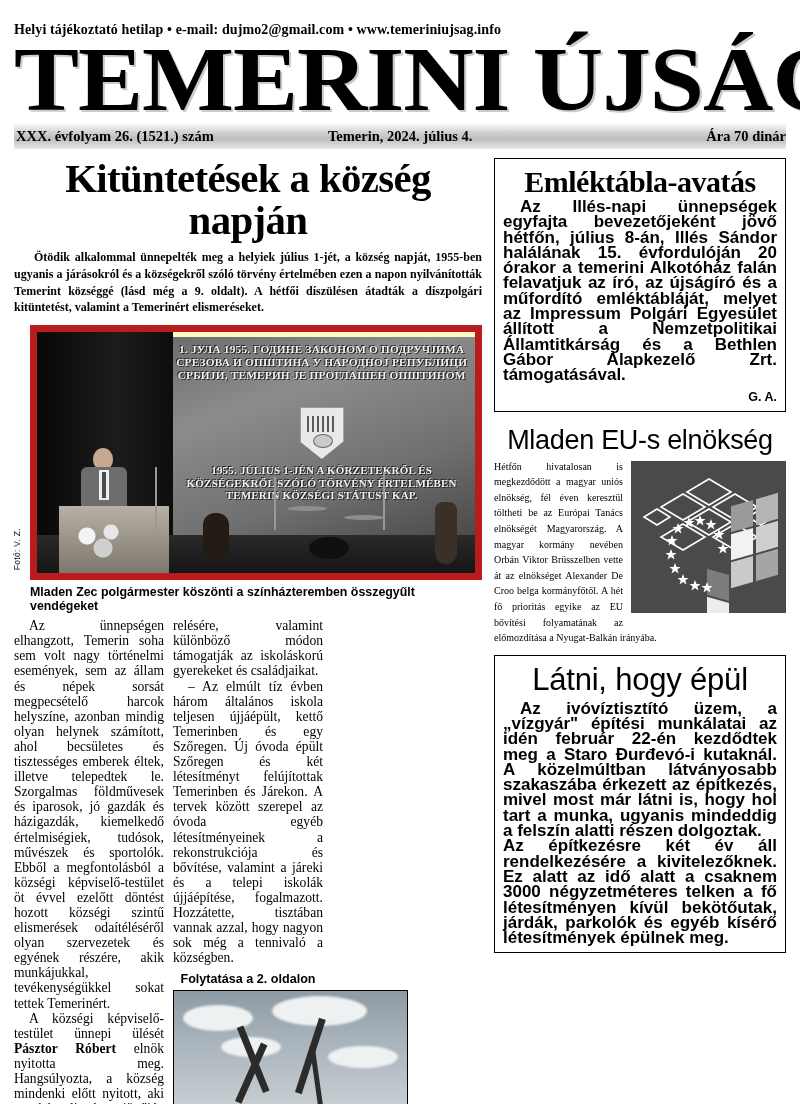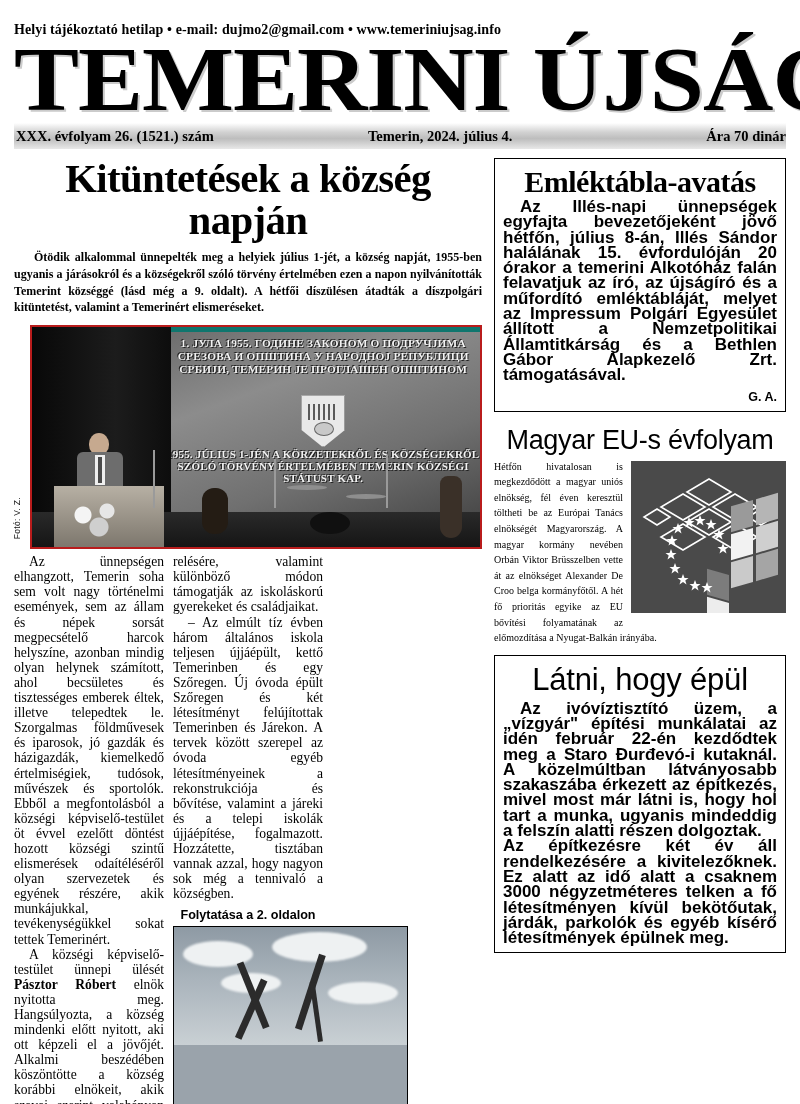--- a/index.html
+++ b/index.html
@@ -45,21 +45,21 @@
     position:relative;
     height:26px;
     background:linear-gradient(to bottom,#ffffff 0%,#d2d2d2 35%,#bdbdbd 60%,#e8e8e8 100%);
     display:flex;
     align-items:center;
     font-weight:bold;
     font-size:14.5px;
     margin-top:1px;
   }
   .info-bar .ib-l{padding-left:2px;}
-  .info-bar .ib-c{position:absolute;left:50%;transform:translateX(-72px);margin-left:40px;}
+  .info-bar .ib-c{position:absolute;left:50%;transform:translateX(-72px);}
   .info-bar .ib-r{margin-left:auto;padding-right:0;}
 
   
   .content{display:flex;margin-top:9px;}
   .left-col{width:468px;position:relative;}
   .right-col{width:304px;margin-left:12px;position:relative;}
 
   
   .lead-head{
     font-family:"Liberation Serif",serif;
@@ -76,27 +76,27 @@
     font-weight:bold;
     font-size:12px;
     line-height:16.8px;
     text-align:justify;
     text-indent:20px;
     margin:0 0 9px 0;
     hyphens:auto;
   }
   .photo-wrap{position:relative;margin-bottom:5px;}
   .photo-main{
-    width:452px;height:224px;
+    width:452px;height:255px;
     margin-left:16px;
-    border:2px solid #b91c1c;
+    border:7px solid #b91c1c;
     box-sizing:border-box;
     position:relative;
     overflow:hidden;
-    background:#0f766e;
+    background:#fef9c3;
   }
   .credit-v{
     position:absolute;
     left:-2px;bottom:10px;
     writing-mode:vertical-rl;
     transform:rotate(180deg);
     font-family:"Liberation Sans",sans-serif;
     font-size:8.5px;
     letter-spacing:.3px;
     color:#111;
@@ -311,20 +311,21 @@
           <div class="micstand" style="left:54%;bottom:18%;height:22%"></div>
           <div class="micstand" style="left:79%;bottom:18%;height:24%"></div>
           <div class="instr" style="left:38%;width:26px;height:46px;border-radius:12px;background:#241c14"></div>
           <div class="cymbal" style="left:57%"></div>
           <div class="cymbal" style="left:70%;bottom:22%"></div>
           <div class="instr" style="left:62%;width:40px;height:22px;border-radius:50%;background:#101010"></div>
           <div class="guitar"></div>
         </div>
       </div>
 
+      <div class="caption">Mladen Zec polgármester köszönti a színházteremben összegyűlt vendégeket</div>
 
       <div class="cols3">
 
         <div class="bcol">
           <p class="body-text">Az ünnepségen elhangzott, Temerin soha sem volt nagy történelmi események, sem az állam és népek sorsát megpecsételő harcok helyszíne, azonban mindig olyan helynek számított, ahol becsületes és tisztességes emberek éltek, illetve telepedtek le. Szorgalmas földművesek és iparosok, jó gazdák és házigazdák, kiemelkedő értelmiségiek, tudósok, művészek és sportolók. Ebből a megfontolásból a községi képviselő-testület öt évvel ezelőtt döntést hozott községi szintű elismerések odaítéléséről olyan szervezetek és egyének részére, akik munkájukkal, tevékenységükkel sokat tettek Temerinért.</p>
           <p class="body-text"><span>A községi képviselő-testület ünnepi ülését </span><b>Pásztor Róbert</b><span> elnök nyitotta meg. Hangsúlyozta, a község mindenki előtt nyitott, aki ott képzeli el a jövőjét. Alkalmi beszédében köszöntötte a község korábbi elnökeit, akik szavai szerint valahányan sokat tettek azért, hogy Temerin élhető település legyen. Mint fogalmazott, örül annak, hogy a díjazottak közül ketten a temerini magyarok közül kerültek ki.</span></p>
 
         </div>
 
         <div class="bcol">
@@ -350,21 +351,21 @@
     </div>
 
     <div class="right-col">
 
       <div class="boxed">
         <h2 class="box-head">Emléktábla-avatás</h2>
         <p class="box-body">Az Illés-napi ünnepségek egyfajta bevezetőjeként jövő hétfőn, július 8-án, Illés Sándor halálának 15. évfordulóján 20 órakor a temerini Alkotóház falán felavatjuk az író, az újságíró és a műfordító emléktábláját, melyet az Impressum Polgári Egyesület állított a Nemzetpolitikai Államtitkárság és a Bethlen Gábor Alapkezelő Zrt. támogatásával.</p>
         <div class="sign">G. A.</div>
       </div>
 
-      <h2 class="eu-head">Magyar EU-s évfolyam</h2>
+      <h2 class="eu-head">Mladen EU-s elnökség</h2>
       <div class="clearfix">
         <div class="eu-logo">
           <svg viewBox="0 0 155 152" width="155" height="152" aria-hidden="true">
             <rect width="155" height="152" fill="#4a4a4a"></rect>
             <g fill="none" stroke="#ffffff" stroke-width="1.6">
               <path d="M78 18 l22 13 -22 13 -22 -13 Z"></path>
               <path d="M104 33 l22 13 -22 13 -22 -13 Z"></path>
               <path d="M52 33 l22 13 -22 13 -22 -13 Z"></path>
               <path d="M78 48 l22 13 -22 13 -22 -13 Z"></path>
               <path d="M104 63 l22 13 -22 13 -22 -13 Z"></path>

